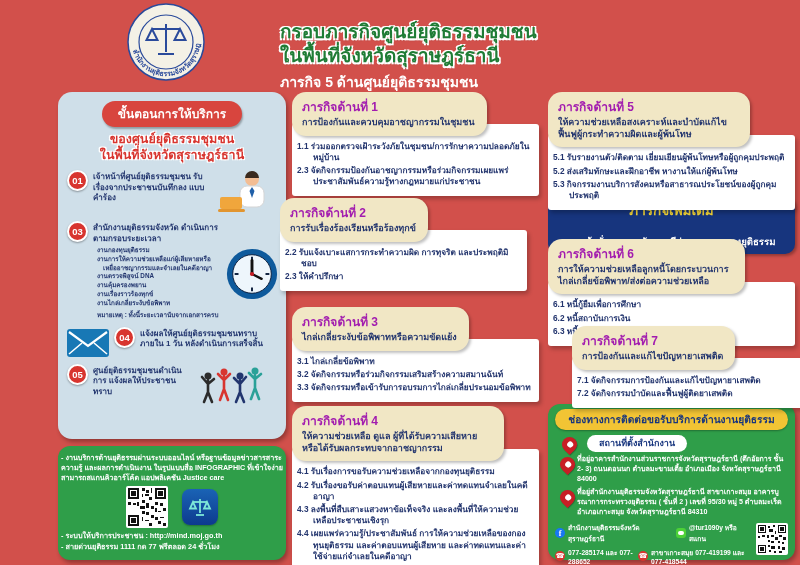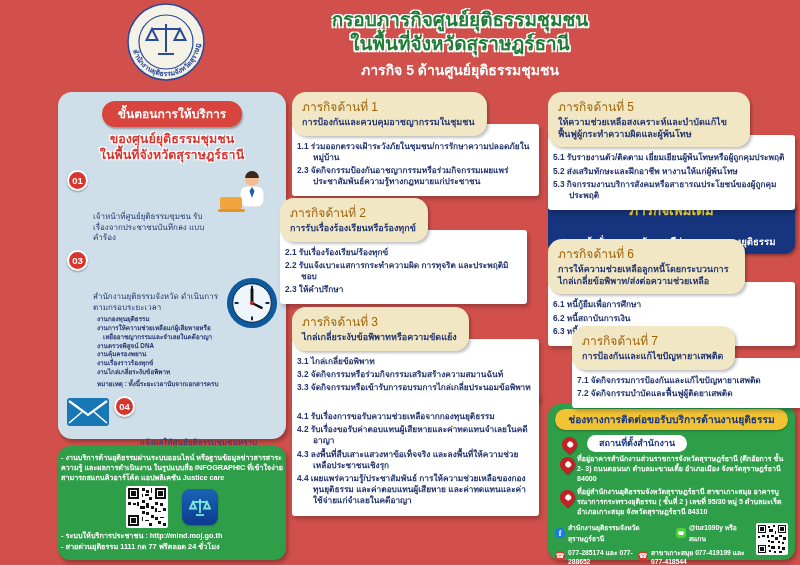--- a/index.html
+++ b/index.html
@@ -2,30 +2,30 @@
 <html><head>
 <meta charset="utf-8">
 <style>
   * { margin:0; padding:0; box-sizing:border-box; }
   html,body { width:800px; height:565px; }
   body { font-family:"Liberation Sans","DejaVu Sans",sans-serif; }
   .poster { position:relative; width:800px; height:565px; background:#d2504b; overflow:hidden; }
 
   
   .logo { position:absolute; left:122px; top:2px; width:88px; height:80px; }
-  .header-title { position:absolute; left:280px; top:8px; width:360px; text-align:center; }
+  .header-title { position:absolute; left:280px; top:20px; width:360px; text-align:left; }
   .ht-green { font-size:19px; font-weight:bold; color:#1f7c35; line-height:1.25;
     text-shadow:-1.5px -1.5px 0 #fff,1.5px -1.5px 0 #fff,-1.5px 1.5px 0 #fff,1.5px 1.5px 0 #fff,0 2px 2px rgba(0,0,0,.25); }
   .ht-white { font-size:14px; font-weight:bold; color:#fff; margin-top:3px; }
 
   
   .mission-card { position:absolute; width:247px; }
   .tab { position:relative; z-index:2; width:fit-content; max-width:93%; background:#f1e7c5;
     border-radius:14px; padding:5px 12px 7px 10px; box-shadow:2px 2px 3px rgba(0,0,0,.25); }
-  .tab-title { font-size:12px; font-weight:normal; color:#a16207; }
+  .tab-title { font-size:12px; font-weight:bold; color:#a21caf; }
   .tab-sub { font-size:9px; font-weight:bold; color:#23356e; line-height:1.3; margin-top:1px; }
   .card-body { position:relative; z-index:1; background:#fff; border-radius:3px; margin-top:-12px;
     padding:17px 7px 7px 5px; box-shadow:2px 3px 4px rgba(0,0,0,.25); }
   .item { font-size:8.3px; font-weight:bold; color:#23356e; line-height:1.35;
     padding-left:16px; text-indent:-16px; margin-bottom:2px; }
 
   
   .band { position:absolute; left:548px; top:196px; width:247px; background:#17357e; border-radius:10px;
     text-align:center; padding:3px 4px 5px; box-shadow:2px 2px 3px rgba(0,0,0,.3); }
   .band-title { color:#f7d838; font-size:13.5px; font-weight:bold; }
@@ -35,21 +35,21 @@
   .sidebar { position:absolute; left:58px; top:92px; width:228px; height:347px; background:#cfdfe9;
     border-radius:14px; box-shadow:2px 3px 4px rgba(0,0,0,.3); padding:9px 9px 6px; }
   .sb-pill { width:fit-content; margin:0 auto; background:#d8453e; color:#fff; font-size:12px;
     font-weight:bold; border-radius:14px; padding:3px 16px 4px; box-shadow:1px 2px 2px rgba(0,0,0,.3); }
   .sb-sub { text-align:center; font-size:12.5px; font-weight:bold; color:#d8352f; line-height:1.25; margin-top:5px;
     text-shadow:-1.2px -1.2px 0 #fff,1.2px -1.2px 0 #fff,-1.2px 1.2px 0 #fff,1.2px 1.2px 0 #fff; }
   .step { display:flex; align-items:flex-start; gap:5px; margin-top:7px; }
   .step-num { flex:none; width:21px; height:21px; border-radius:50%; background:#d8352f; color:#fff;
     font-size:9.5px; font-weight:bold; display:flex; align-items:center; justify-content:center;
     border:2px solid #fff; box-shadow:0 1px 2px rgba(0,0,0,.35); }
-  .step-text { font-size:8px; font-weight:normal; color:#22356e; line-height:1.3; padding-top:2px;margin-top:40px; }
+  .step-text { font-size:8px; font-weight:bold; color:#22356e; line-height:1.3; padding-top:2px; }
   .bullets { margin:2px 0 0 30px; }
   .bullet { font-size:6.3px; font-weight:bold; color:#22356e; line-height:1.4; padding-left:6px; text-indent:-6px; }
   .note { font-size:6.3px; font-weight:bold; color:#22356e; margin:2px 0 0 30px; }
   .step3wrap { position:relative; }
   .clock-abs { position:absolute; right:-2px; top:26px; }
 
   
   .greenbox { position:absolute; left:58px; top:446px; width:228px; height:114px; background:#2f9e49;
     border-radius:12px; box-shadow:2px 3px 4px rgba(0,0,0,.3); padding:7px 3px 5px; color:#fff; }
   .gb-text { font-size:7.2px; font-weight:bold; line-height:1.4; }
@@ -241,39 +241,42 @@
       <div class="item">2.3 จัดกิจกรรมป้องกันอาชญากรรมหรือร่วมกิจกรรมเผยแพร่ประชาสัมพันธ์ความรู้ทางกฎหมายแก่ประชาชน</div>
     </div>
   </div>
 
   <div class="mission-card" style="left:280px;top:198px">
     <div class="tab">
       <div class="tab-title">ภารกิจด้านที่ 2</div>
       <div class="tab-sub">การรับเรื่องร้องเรียนหรือร้องทุกข์</div>
     </div>
     <div class="card-body">
-      <div class="item">2.1 รับเรื่องร้องเรียน/ร้องทุกข์</div>
       <div class="item">2.2 รับแจ้งเบาะแสการกระทำความผิด การทุจริต และประพฤติมิชอบ</div>
       <div class="item">2.3 ให้คำปรึกษา</div>
     </div>
   </div>
 
   <div class="mission-card" style="left:292px;top:307px">
     <div class="tab">
       <div class="tab-title">ภารกิจด้านที่ 3</div>
       <div class="tab-sub">ไกล่เกลี่ยระงับข้อพิพาทหรือความขัดแย้ง</div>
     </div>
     <div class="card-body">
       <div class="item">3.1 ไกล่เกลี่ยข้อพิพาท</div>
       <div class="item">3.2 จัดกิจกรรมหรือร่วมกิจกรรมเสริมสร้างความสมานฉันท์</div>
       <div class="item">3.3 จัดกิจกรรมหรือเข้ารับการอบรมการไกล่เกลี่ยประนอมข้อพิพาท</div>
     </div>
   </div>
 
   <div class="mission-card" style="left:292px;top:406px">
+    <div class="tab">
+      <div class="tab-title">ภารกิจด้านที่ 4</div>
+      <div class="tab-sub" style="width:190px">ให้ความช่วยเหลือ ดูแล ผู้ที่ได้รับความเสียหาย หรือได้รับผลกระทบจากอาชญากรรม</div>
+    </div>
     <div class="card-body">
       <div class="item">4.1 รับเรื่องการขอรับความช่วยเหลือจากกองทุนยุติธรรม</div>
       <div class="item">4.2 รับเรื่องขอรับค่าตอบแทนผู้เสียหายและค่าทดแทนจำเลยในคดีอาญา</div>
       <div class="item">4.3 ลงพื้นที่สืบเสาะแสวงหาข้อเท็จจริง และลงพื้นที่ให้ความช่วยเหลือประชาชนเชิงรุก</div>
       <div class="item">4.4 เผยแพร่ความรู้/ประชาสัมพันธ์ การให้ความช่วยเหลือของกองทุนยุติธรรม และค่าตอบแทนผู้เสียหาย และค่าทดแทนและค่าใช้จ่ายแก่จำเลยในคดีอาญา</div>
     </div>
   </div>
 
   <div class="mission-card" style="left:548px;top:92px">
     <div class="tab">

